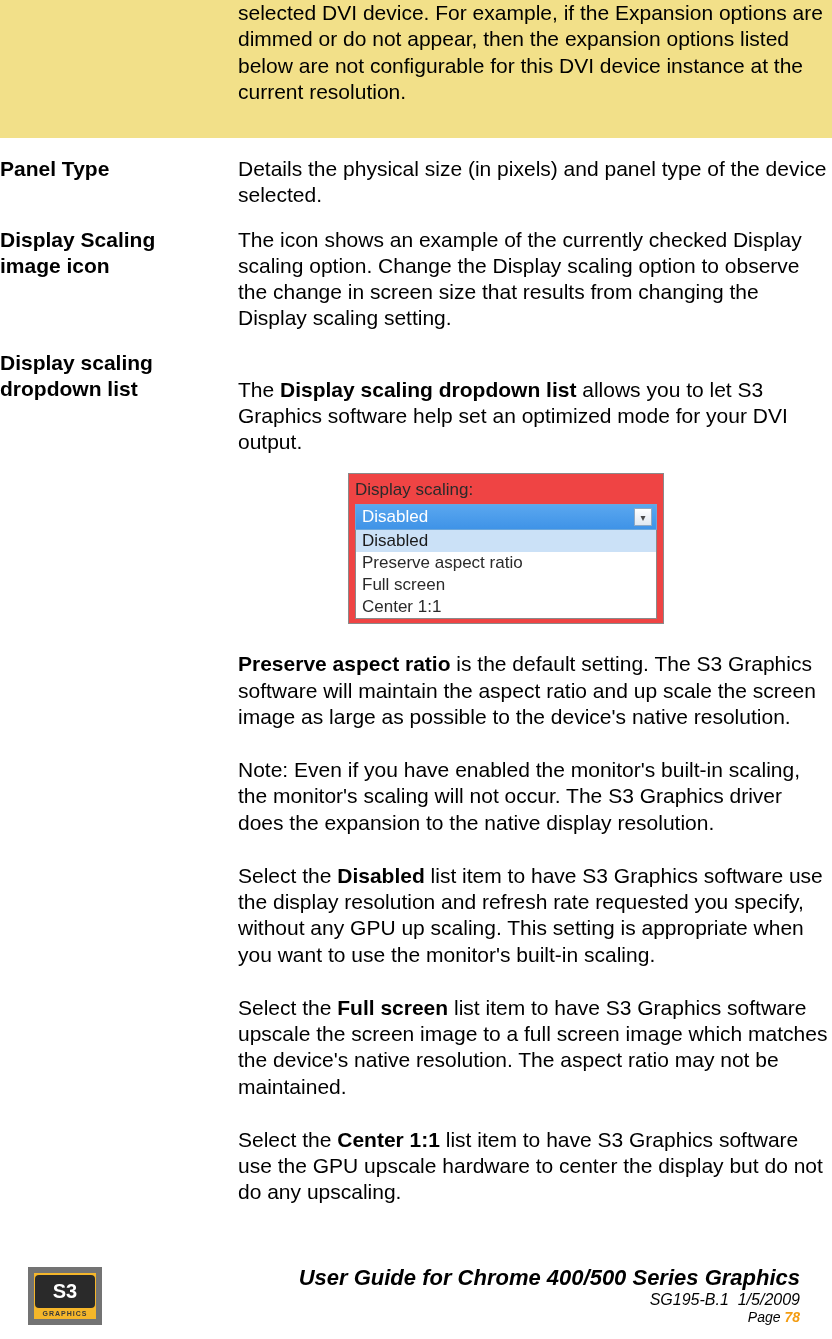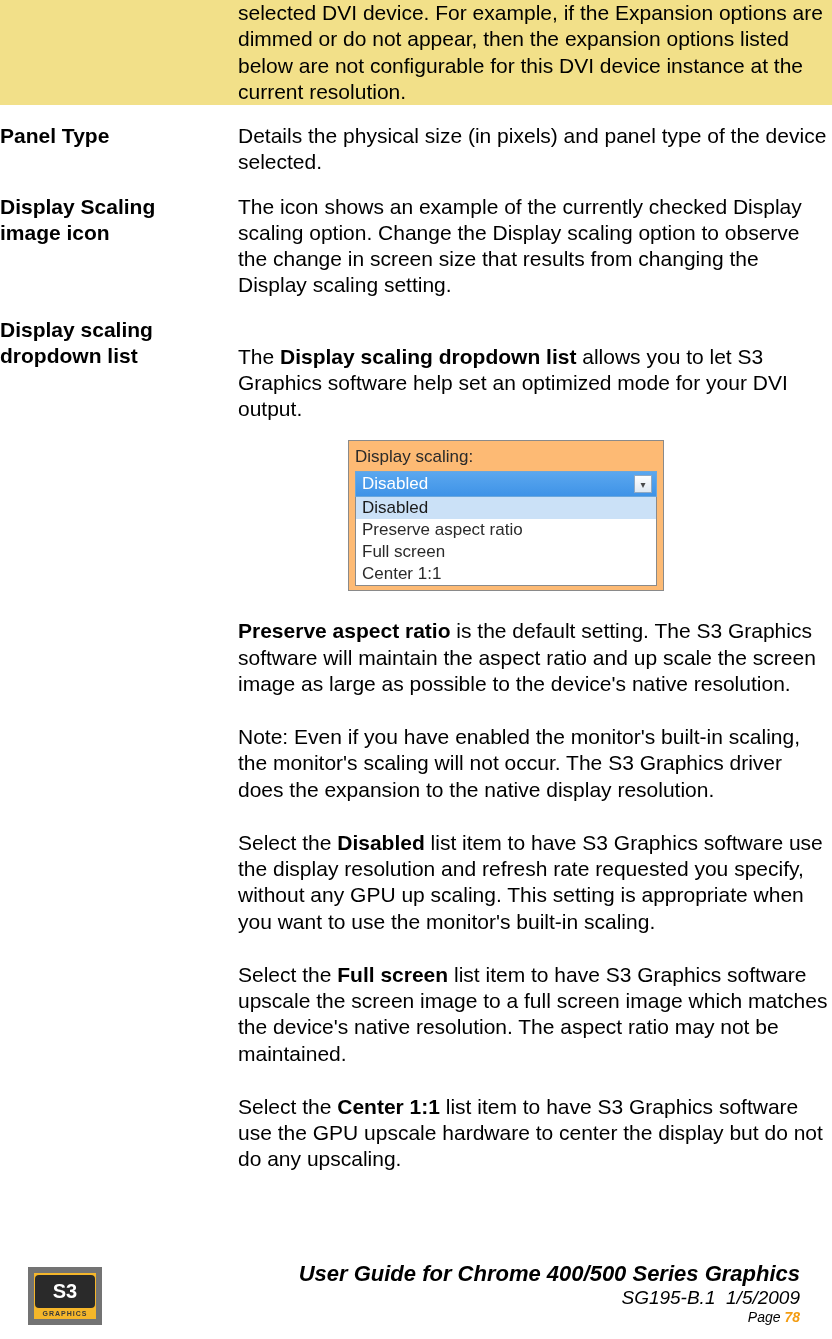--- a/index.html
+++ b/index.html
@@ -35,34 +35,34 @@
     .right-col {
       width: 594px;
       padding-left: 0;
       padding-right: 36px;
     }
     .highlight-row td {
       background: #f2e089;
     }
     .highlight-row .right-col {
       padding-top: 0;
-      padding-bottom: 0;
+      padding-bottom: 33px;
     }
     .term {
       font-weight: bold;
     }
     p { line-height: 1.25; }
     .para { margin-bottom: 18px; margin-top: 27px; }
     .para:last-child { margin-bottom: 0; }
     .bold { font-weight: bold; }
     .dropdown-figure {
       margin: 10px 0 18px 110px;
       width: 316px;
       border: 1px solid #8a8a8a;
-      background: #fdba74;
+      background: #ef4444;
       font-family: Tahoma, Verdana, sans-serif;
       font-size: 17px;
       padding: 6px 6px 4px 6px;
     }
     .df-label {
       margin-bottom: 4px;
       color: #2a2a2a;
     }
     .df-select {
       display: flex;
@@ -141,21 +141,21 @@
     }
     .footer-text {
       position: absolute;
       right: 32px;
       bottom: 0;
       text-align: right;
       font-style: italic;
       color: #000;
     }
     .footer-text .line1 { font-weight: bold; font-size: 22px; }
-    .footer-text .line2 { font-size: 19px; font-style: italic; }
+    .footer-text .line2 { font-size: 16px; font-style: italic; }
     .footer-text .line3 { font-size: 14px; }
     .footer-text .pagenum { font-weight: bold; color: #f39c12; font-style: italic; }
   </style>
 </head>
 <body>
 
 <div class="page">
 
   <table class="content-table">
 

